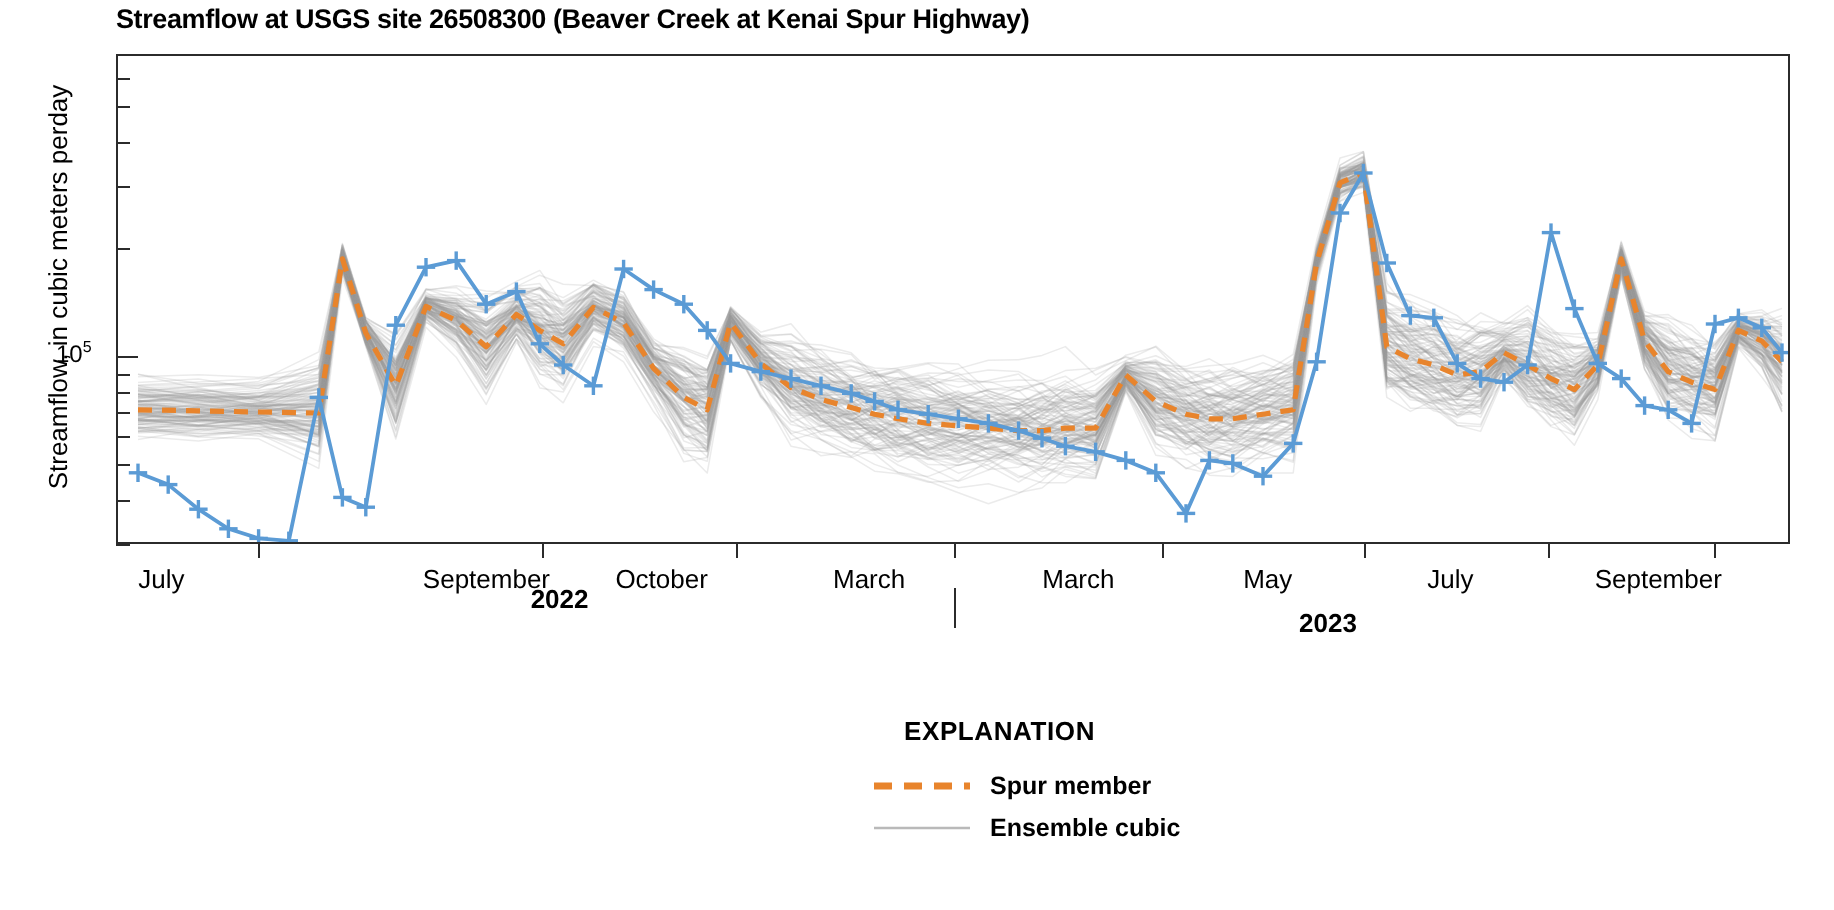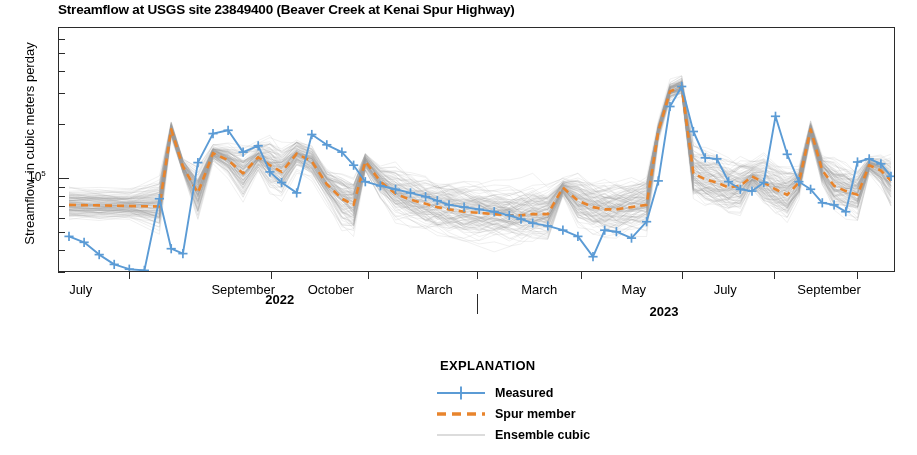--- a/index.html
+++ b/index.html
@@ -41,31 +41,31 @@
     white-space:nowrap;
   }
   #y-tick-label sup{font-size:8px;vertical-align:super;}
 
   .xtick{position:absolute;width:0;border-left:1.3px solid #2b2b2b;}
   .xtick-label{position:absolute;font-size:13px;text-align:left;white-space:nowrap;}
   .yeartick{position:absolute;width:0;border-left:1.3px solid #2b2b2b;}
   .year-label{position:absolute;font-size:13px;font-weight:bold;text-align:center;white-space:nowrap;}
 
   #legend{position:absolute;left:437px;top:358px;width:300px;}
-  #legend-title{font-size:13px;font-weight:bold;letter-spacing:0.3px;margin-bottom:9px;margin-left:3px;}
+  #legend-title{font-size:13px;font-weight:bold;letter-spacing:0.3px;margin-bottom:9px;margin-left:15px;}
   .legend-row{display:flex;align-items:center;height:21px;}
   .legend-swatch{width:48px;height:16px;flex:0 0 48px;margin-right:10px;position:relative;}
   .legend-text{font-size:12.5px;font-weight:bold;}
 </style>
 </head>
 <body>
 
 <div id="figure">
 
-  <div id="chart-title">Streamflow at USGS site 23849400 (Beaver Creek at Kenai Spur Highway)</div>
+  <div id="chart-title">Streamflow at USGS site 26508300 (Beaver Creek at Kenai Spur Highway)</div>
 
   <div id="y-axis-label">Streamflow, in cubic meters perday</div>
 
   <div id="y-tick-label" style="top: 169.354px; left: 28px;">10<sup>5</sup></div>
 
   <div id="plot-frame">
     <svg id="plot-svg" width="837" height="245" viewBox="0 0 837 245">
       <g id="ensemble-group">
           <path d="M10.0 164.5 L40.2 163.0 L70.3 161.3 L100.4 159.2 L112.2 97.4 L123.9 133.2 L138.9 150.6 L154.0 121.3 L169.1 125.0 L184.1 131.6 L199.2 119.1 L210.9 116.1 L222.6 125.4 L237.7 120.1 L252.8 132.6 L267.8 151.0 L282.9 164.5 L294.6 167.4 L306.3 130.2 L321.4 152.6 L336.5 164.7 L351.5 176.1 L366.6 169.1 L378.3 176.0 L390.0 171.5 L405.1 173.2 L420.2 170.3 L435.2 177.8 L450.3 176.1 L462.0 184.1 L473.7 187.5 L488.8 193.4 L503.9 162.6 L518.9 169.6 L534.0 165.6 L545.7 163.1 L557.4 161.0 L572.5 157.6 L587.6 155.6 L599.3 98.2 L611.0 58.6 L622.7 54.5 L634.4 130.6 L646.2 138.1 L657.9 134.3 L669.6 136.6 L681.3 138.2 L693.0 140.9 L704.8 133.3 L716.5 142.9 L728.2 148.6 L739.9 146.5 L751.6 97.0 L763.3 135.0 L775.1 146.0 L786.8 145.8 L798.5 156.2 L810.2 132.5 L821.9 130.4 L832.0 133.3" fill="none" stroke="#9a9a9a" stroke-width="0.75" stroke-opacity="0.20" stroke-linejoin="round"></path>
           <path d="M10.0 186.2 L40.2 188.9 L70.3 187.5 L100.4 187.0 L112.2 105.4 L123.9 144.3 L138.9 183.8 L154.0 128.2 L169.1 137.2 L184.1 152.3 L199.2 135.8 L210.9 144.8 L222.6 155.6 L237.7 128.4 L252.8 130.4 L267.8 154.9 L282.9 175.1 L294.6 185.6 L306.3 135.0 L321.4 155.7 L336.5 171.6 L351.5 181.4 L366.6 183.6 L378.3 180.6 L390.0 183.3 L405.1 191.2 L420.2 192.3 L435.2 191.2 L450.3 195.2 L462.0 198.5 L473.7 193.7 L488.8 189.2 L503.9 161.4 L518.9 171.4 L534.0 174.5 L545.7 175.7 L557.4 181.4 L572.5 186.9 L587.6 181.2 L599.3 103.1 L611.0 65.0 L622.7 58.9 L634.4 139.9 L646.2 140.0 L657.9 139.3 L669.6 139.8 L681.3 148.1 L693.0 142.5 L704.8 153.5 L716.5 155.2 L728.2 158.4 L739.9 152.6 L751.6 103.0 L763.3 141.0 L775.1 155.5 L786.8 162.6 L798.5 172.6 L810.2 140.0 L821.9 151.0 L832.0 169.2" fill="none" stroke="#9a9a9a" stroke-width="0.75" stroke-opacity="0.20" stroke-linejoin="round"></path>
@@ -355,29 +355,20 @@
       <div class="xtick" style="left: 857.335px; top: 272px; height: 7px;"></div>
       <div class="xtick-label" style="left: 797.335px; top: 282px; width: 120px;">September</div>
       <div class="yeartick" style="left: 476.5px; top: 294px; height: 20px;"></div>
       <div class="year-label" style="left: 219.805px; top: 292px; width: 120px;">2022</div>
       <div class="year-label" style="left: 604px; top: 304px; width: 120px;">2023</div>
     </div>
 
   <div id="legend">
     <div id="legend-title">EXPLANATION</div>
 
-    <div class="legend-row">
-      <div class="legend-swatch">
-        <svg width="48" height="16" viewBox="0 0 48 16">
-          <line x1="0" y1="8" x2="48" y2="8" stroke="#5b9bd5" stroke-width="1.9"></line>
-          <line x1="24" y1="1.5" x2="24" y2="14.5" stroke="#5b9bd5" stroke-width="1.9"></line>
-        </svg>
-      </div>
-      <div class="legend-text">Measured</div>
-    </div>
 
     <div class="legend-row">
       <div class="legend-swatch">
         <svg width="48" height="16" viewBox="0 0 48 16">
           <line x1="0" y1="8" x2="48" y2="8" stroke="#e8842c" stroke-width="3.4" stroke-dasharray="9,6"></line>
         </svg>
       </div>
       <div class="legend-text">Spur member</div>
     </div>
 

